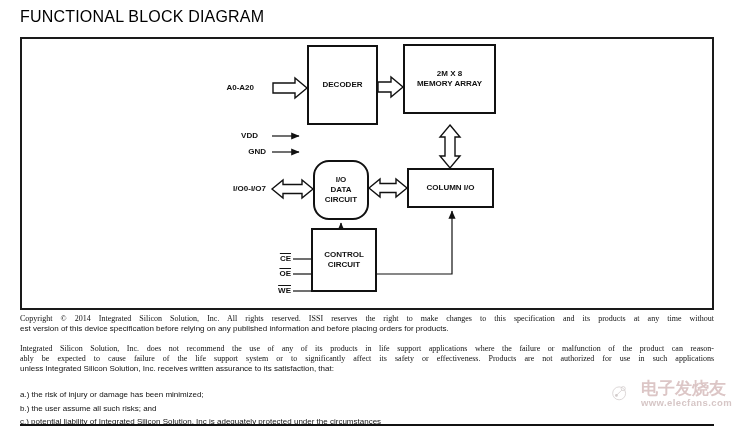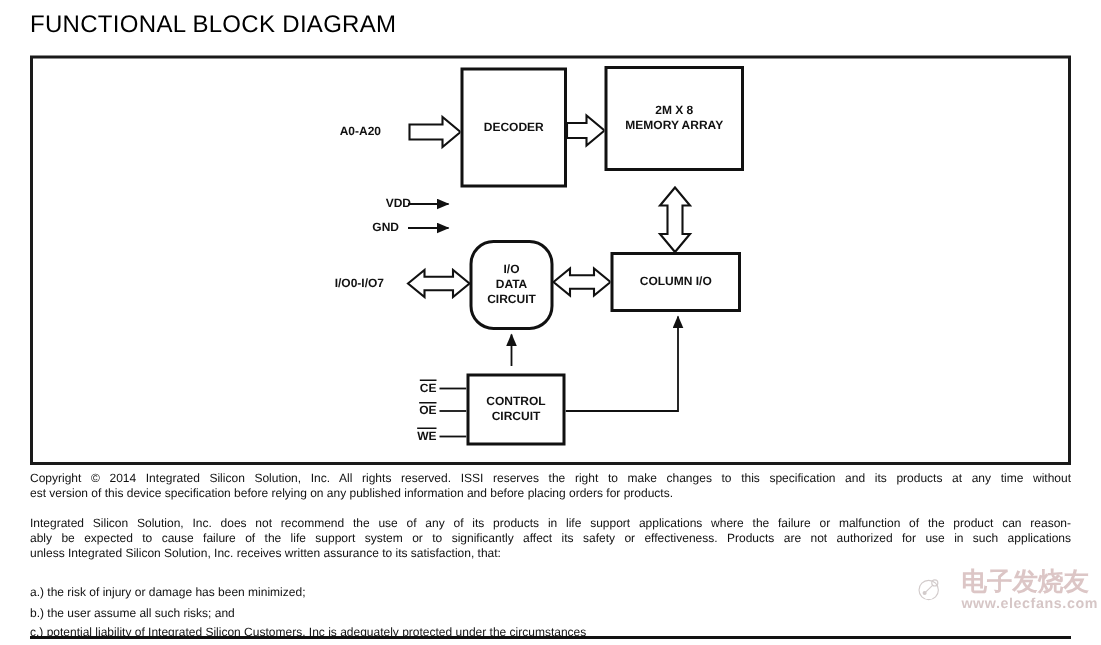--- a/index.html
+++ b/index.html
@@ -25,21 +25,21 @@
     display:flex;flex-direction:column;align-items:center;justify-content:center;
     font-size:8px;font-weight:bold;line-height:10px;text-align:center;color:#111;
   }
   .blk span{display:block;}
   .sig{
     position:absolute;font-size:8px;font-weight:bold;color:#111;text-align:right;line-height:10px;
   }
   .ovl{text-decoration:overline;}
   
   .para{position:absolute;left:20px;width:694px;font-size:8px;line-height:9.8px;color:#111;}
-  .jline{text-align:justify;text-align-last:justify;}
+  .jline{text-align:justify;text-align-last:justify;font-family:Liberation Serif, serif;}
   .listline{position:absolute;left:20px;width:694px;font-size:8px;line-height:10px;color:#111;}
   .rule{position:absolute;left:20px;top:424px;width:694px;height:2px;background:#111;}
   
   .wm{position:absolute;left:612px;top:371px;width:120px;display:flex;align-items:center;}
   .wm-txt{margin-left:14px;}
   .wm-brand{font-size:17px;font-weight:bold;color:#dcc6c6;line-height:18px;white-space:nowrap;
             font-family:"DejaVu Sans",sans-serif;}
   .wm-url{font-size:9.5px;font-weight:bold;color:#d6c6c6;line-height:11px;letter-spacing:.4px;}
 </style>
 </head>
@@ -84,48 +84,48 @@
     <span>MEMORY ARRAY</span>
   </div>
   <div class="blk" style="left:291px;top:121px;width:56px;height:60px;border-radius:16px;">
     <span>I/O</span>
     <span>DATA</span>
     <span>CIRCUIT</span>
   </div>
   <div class="blk" style="left:385px;top:129px;width:87px;height:40px;">
     <span>COLUMN I/O</span>
   </div>
-  <div class="blk" style="left:289px;top:210px;width:66px;height:48px;">
+  <div class="blk" style="left:289px;top:189px;width:66px;height:64px;">
     <span>CONTROL</span>
     <span>CIRCUIT</span>
   </div>
 
   <div class="sig" style="left:148px;top:44px;width:84px;">A0-A20</div>
-  <div class="sig" style="left:168px;top:92px;width:84px;">VDD</div>
+  <div class="sig" style="left:152px;top:92px;width:84px;">VDD</div>
   <div class="sig" style="left:160px;top:108px;width:84px;">GND</div>
-  <div class="sig" style="left:140px;top:145px;width:94px;">I/O0-I/O7</div>
+  <div class="sig" style="left:150px;top:145px;width:94px;">I/O0-I/O7</div>
   <div class="sig ovl" style="left:229px;top:215px;width:40px;">CE</div>
   <div class="sig ovl" style="left:229px;top:230px;width:40px;">OE</div>
   <div class="sig ovl" style="left:229px;top:247px;width:40px;">WE</div>
 </div>
 
 <div class="para" style="top:314px;">
   <div class="jline">Copyright © 2014 Integrated Silicon Solution, Inc. All rights reserved. ISSI reserves the right to make changes to this specification and its products at any time without</div>
   <div>est version of this device specification before relying on any published information and before placing orders for products.</div>
 </div>
 
 <div class="para" style="top:344px;">
   <div class="jline">Integrated Silicon Solution, Inc. does not recommend the use of any of its products in life support applications where the failure or malfunction of the product can reason-</div>
   <div class="jline">ably be expected to cause failure of the life support system or to significantly affect its safety or effectiveness. Products are not authorized for use in such applications</div>
   <div>unless Integrated Silicon Solution, Inc. receives written assurance to its satisfaction, that:</div>
 </div>
 
 <div class="listline" style="top:390px;">a.) the risk of injury or damage has been minimized;</div>
 <div class="listline" style="top:404px;">b.) the user assume all such risks; and</div>
-<div class="listline" style="top:417px;">c.) potential liability of Integrated Silicon Customers, Inc is adequately protected under the circumstances</div>
+<div class="listline" style="top:417px;">c.) potential liability of Integrated Silicon Solution, Inc is adequately protected under the circumstances</div>
 
 <div class="rule"></div>
 
 <div class="wm">
   <svg width="44" height="44" viewBox="0 0 44 44" aria-hidden="true">
     <circle cx="21" cy="23" r="19" fill="none" stroke="#d2cbcb" stroke-width="2.2"></circle>
     <circle cx="33" cy="9" r="6" fill="none" stroke="#d2cbcb" stroke-width="2.2"></circle>
     <circle cx="13" cy="29" r="4" fill="#d2cbcb"></circle>
     <line x1="14.5" y1="27.5" x2="29" y2="13.5" stroke="#d2cbcb" stroke-width="2.2"></line>
   </svg>

